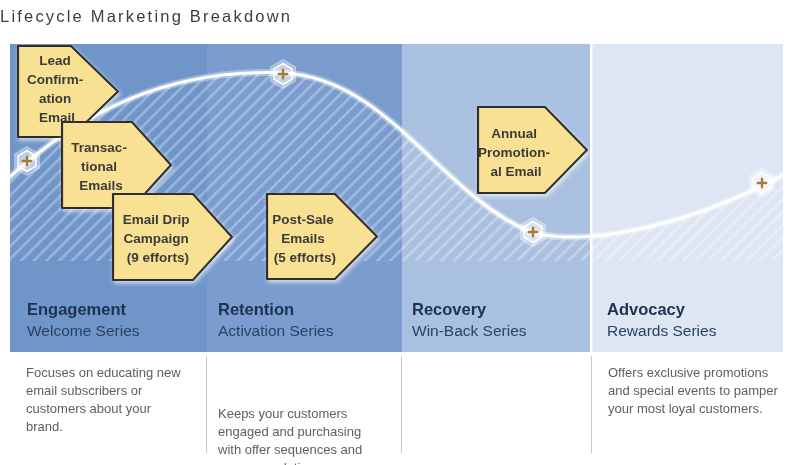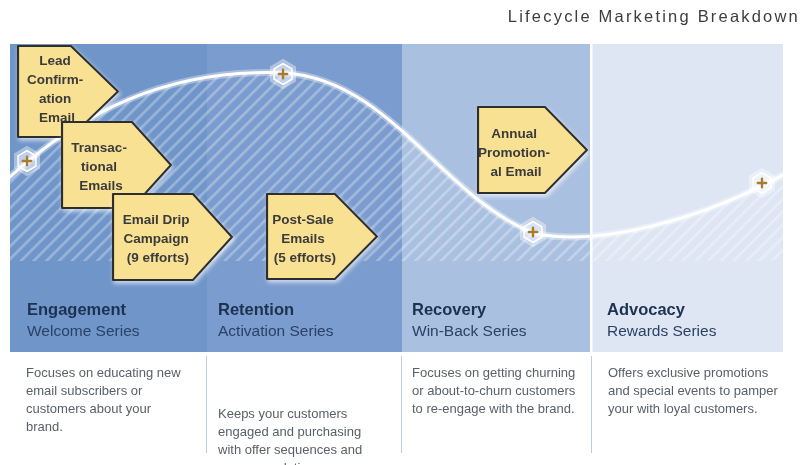--- a/index.html
+++ b/index.html
@@ -11,21 +11,21 @@
   html,body{margin:0;padding:0;background:#ffffff;}
   .canvas{
     position:relative;
     width:800px;height:465px;
     background:#ffffff;
     font-family:"Liberation Sans", sans-serif;
     overflow:hidden;
   }
   .title{
     position:absolute;top:7px;left:0;width:800px;
-    text-align:right;
+    text-align:left;
     font-size:16.5px;letter-spacing:2.2px;
     color:var(--title);
     font-weight:400;
   }
   svg.diagram{position:absolute;left:0;top:0;}
   .tag-text{
     font-family:"Liberation Sans", sans-serif;
     font-size:13.5px;font-weight:600;fill:#3B3B3B;
     text-anchor:middle;
   }
@@ -147,20 +147,19 @@
     <div class="stage-name">Advocacy</div>
     <div class="stage-series">Rewards Series</div>
   </div>
   <div class="stage-header" style="left:412px;top:299px;">
     <div class="stage-name">Recovery</div>
     <div class="stage-series">Win-Back Series</div>
   </div>
 
   <div class="stage-desc" style="left:26px;width:158px;">Focuses on educating new email subscribers or customers about your brand.</div>
   <div class="stage-desc" style="left:218px;width:168px;margin-top:41px;">Keeps your customers engaged and purchasing with offer sequences and recommendations.</div>
-  <div class="stage-desc" style="left:412px;width:174px;">Focuses on getting churning or about-to-churn customers to re-engage with the brand.</div>
-  <div class="stage-desc" style="left:608px;width:180px;">Offers exclusive promotions and special events to pamper your with loyal customers.</div>
+  <div class="stage-desc" style="left:608px;width:180px;">Offers exclusive promotions and special events to pamper your most loyal customers.</div>
 
   <div class="divider" style="left:206px;"></div>
   <div class="divider" style="left:401px;"></div>
   <div class="divider" style="left:591px;"></div>
 
 </div>
 
 </body></html>

